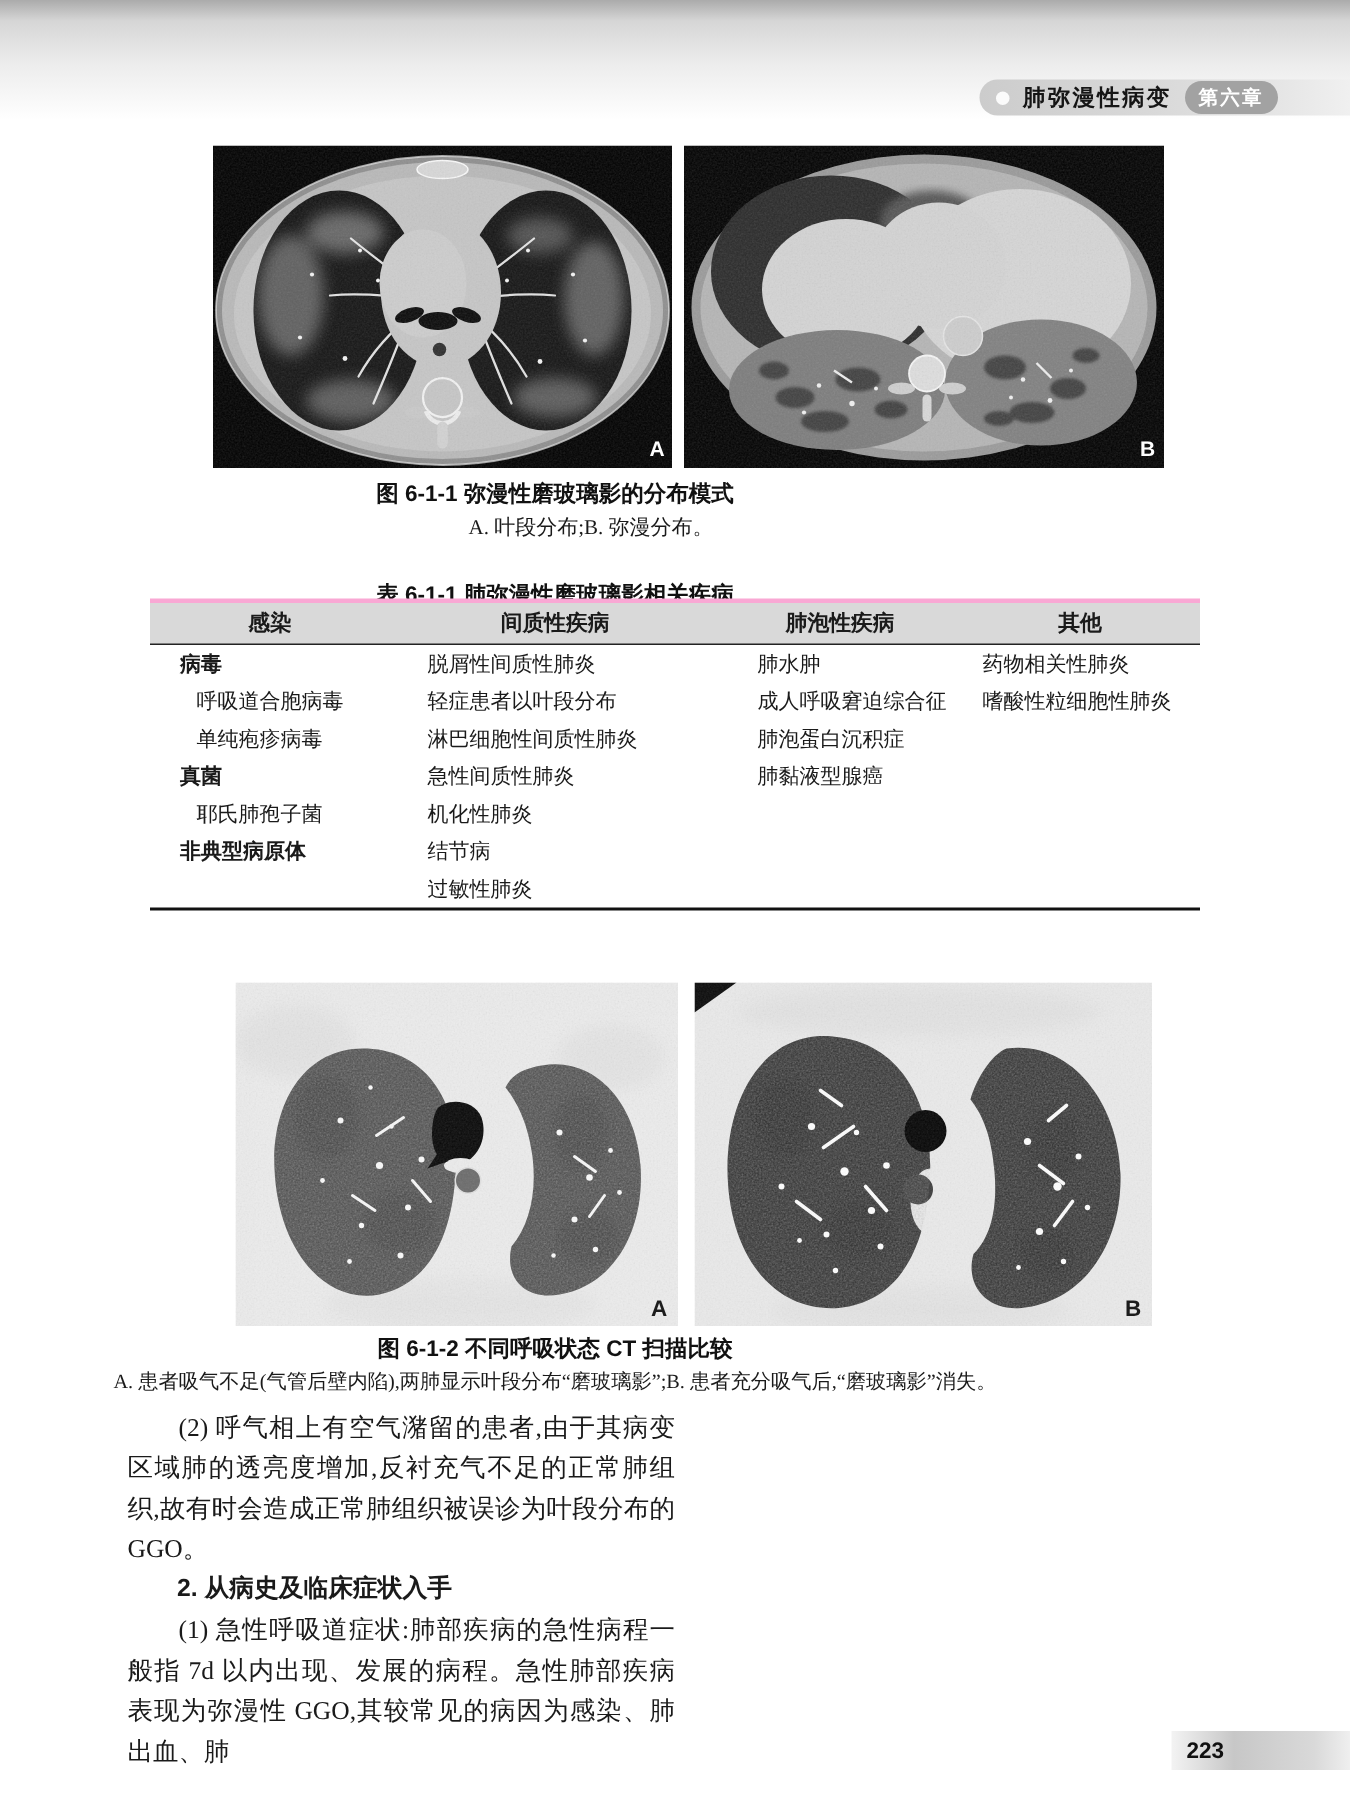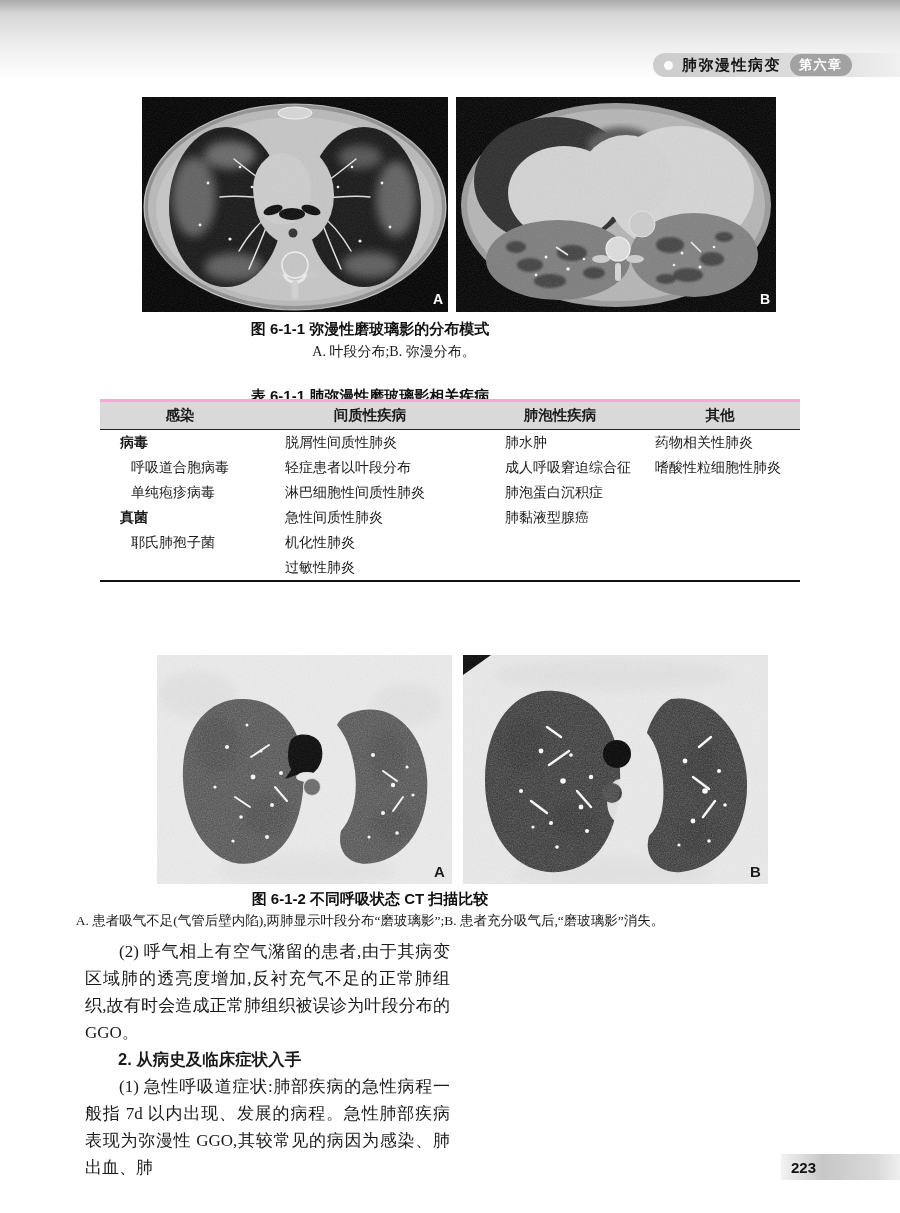--- a/index.html
+++ b/index.html
@@ -247,20 +247,26 @@
           <td>肺黏液型腺癌</td>
           <td></td>
         </tr>
         <tr>
           <td class="sub">耶氏肺孢子菌</td>
           <td>机化性肺炎</td>
           <td></td>
           <td></td>
         </tr>
         <tr>
+          <td class="cat">非典型病原体</td>
+          <td>结节病</td>
+          <td></td>
+          <td></td>
+        </tr>
+        <tr>
           <td></td>
           <td>过敏性肺炎</td>
           <td></td>
           <td></td>
         </tr>
       </tbody>
   </table>
 
   <div class="fig-row fig2">
     <div class="ct">

